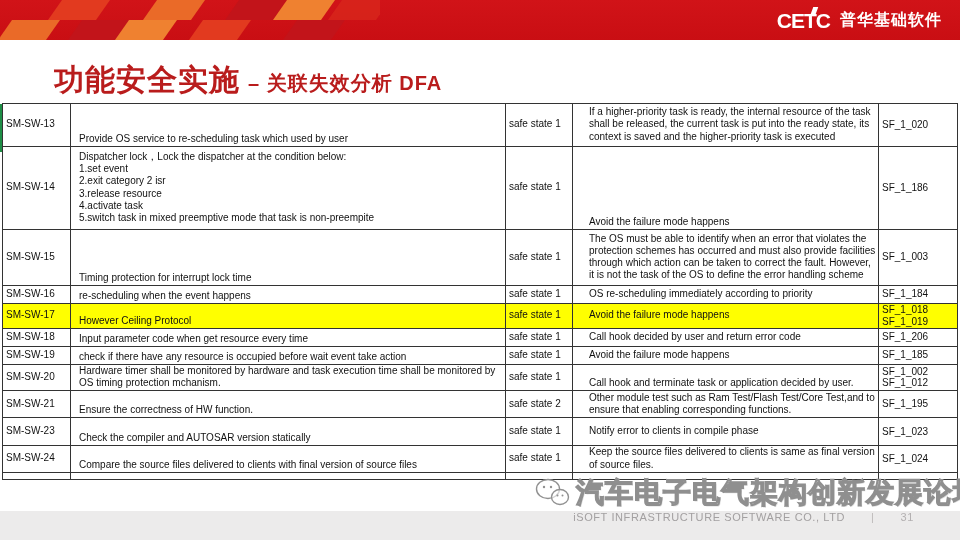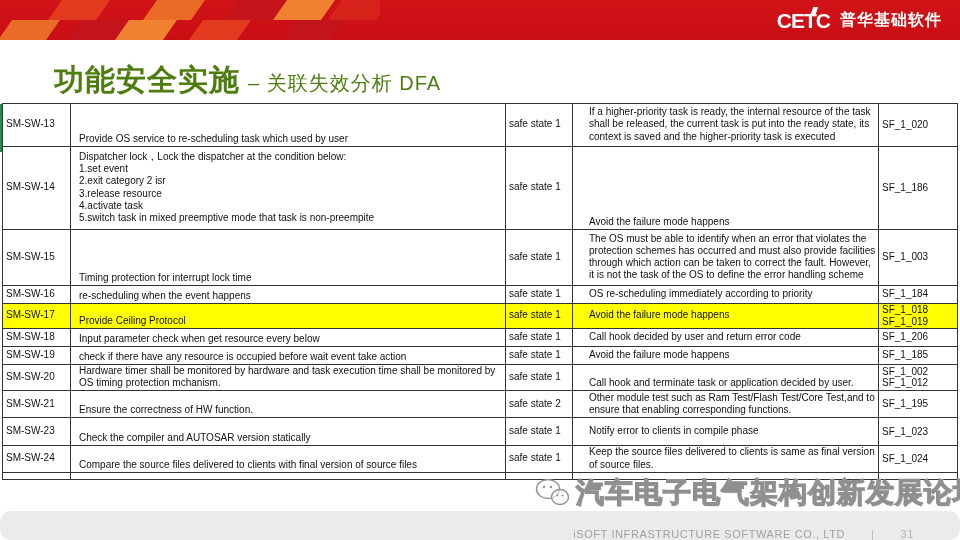--- a/index.html
+++ b/index.html
@@ -17,23 +17,23 @@
   .logo{
     position:absolute;top:0;right:18px;height:40px;display:flex;align-items:center;gap:10px;color:#fff;
   }
   .cetc{
     position:relative;font-size:21px;font-weight:bold;letter-spacing:-1px;line-height:1;
     font-family:"Liberation Sans",sans-serif;
   }
   .cetc-accent{position:absolute;top:-3px;right:13px;width:5px;height:7px;background:#fff;transform:skewX(-20deg);}
   .brand-cn{font-size:16px;font-weight:bold;letter-spacing:1px;}
   
-  .title-row{position:absolute;left:54px;top:60px;display:flex;align-items:baseline;gap:8px;color:#4d7c0f;}
+  .title-row{position:absolute;left:54px;top:60px;display:flex;align-items:baseline;gap:8px;color:#b91c1c;}
   .title-main{font-size:30px;font-weight:bold;letter-spacing:1px;}
-  .title-sub{font-size:20px;font-weight:400;letter-spacing:1px;}
+  .title-sub{font-size:20px;font-weight:700;letter-spacing:1px;}
   
   .dfa{
     position:absolute;left:2px;top:103px;width:955px;
     border-collapse:collapse;table-layout:fixed;
     font-size:10px;color:#111;
   }
   .dfa td{
     border:1.5px solid #333;padding:0 2px 1px 3px;overflow:hidden;
     white-space:pre-line;line-height:1.22;
   }
@@ -68,23 +68,23 @@
   .wm-text{
     font-size:28px;font-weight:bold;letter-spacing:1px;white-space:nowrap;
     color:rgba(255,255,255,0.55);
     -webkit-text-stroke:1.2px #8f8f8f;
     text-shadow:1px 1px 0 rgba(120,120,120,0.25);
   }
   
   .footer{
     position:absolute;left:0;bottom:0;width:960px;height:29px;
     background:var(--footer-bg,#ecebeb);
-    display:flex;align-items:flex-end;justify-content:flex-end;
+    display:flex;align-items:flex-start;justify-content:flex-end;
     padding-right:46px;box-sizing:border-box;gap:26px;
-    color:var(--footer-text,#a3a0a1);font-size:11px;letter-spacing:0.6px;border-radius:11px;
+    color:var(--footer-text,#a3a0a1);font-size:11px;letter-spacing:0.6px;
   }
   .footer .sep{color:#bdbaba;}
   .footer .page{color:#b3b0b1;}
 </style>
 </head>
 <body>
 
 <div class="slide">
 
   <div class="header" style="background: linear-gradient(rgb(209, 19, 24), rgb(201, 14, 19));">
@@ -151,29 +151,29 @@
         </tr>
         <tr>
           <td class="col-id">SM-SW-16</td>
           <td class="col-desc">re-scheduling when the event happens</td>
           <td class="col-safe">safe state 1</td>
           <td class="col-effect">OS re-scheduling immediately according to priority</td>
           <td class="col-sf">SF_1_184</td>
         </tr>
         <tr class="highlight">
           <td class="col-id">SM-SW-17</td>
-          <td class="col-desc">Provide Ceiling Protocol</td>
+          <td class="col-desc">However Ceiling Protocol</td>
           <td class="col-safe">safe state 1</td>
           <td class="col-effect">Avoid the failure mode happens</td>
           <td class="col-sf">SF_1_018
 SF_1_019</td>
         </tr>
         <tr>
           <td class="col-id">SM-SW-18</td>
-          <td class="col-desc">Input parameter check when get resource every below</td>
+          <td class="col-desc">Input parameter code when get resource every time</td>
           <td class="col-safe">safe state 1</td>
           <td class="col-effect">Call hook decided by user and return error code</td>
           <td class="col-sf">SF_1_206</td>
         </tr>
         <tr>
           <td class="col-id">SM-SW-19</td>
           <td class="col-desc">check if there have any resource is occupied before wait event take action</td>
           <td class="col-safe">safe state 1</td>
           <td class="col-effect">Avoid the failure mode happens</td>
           <td class="col-sf">SF_1_185</td>

